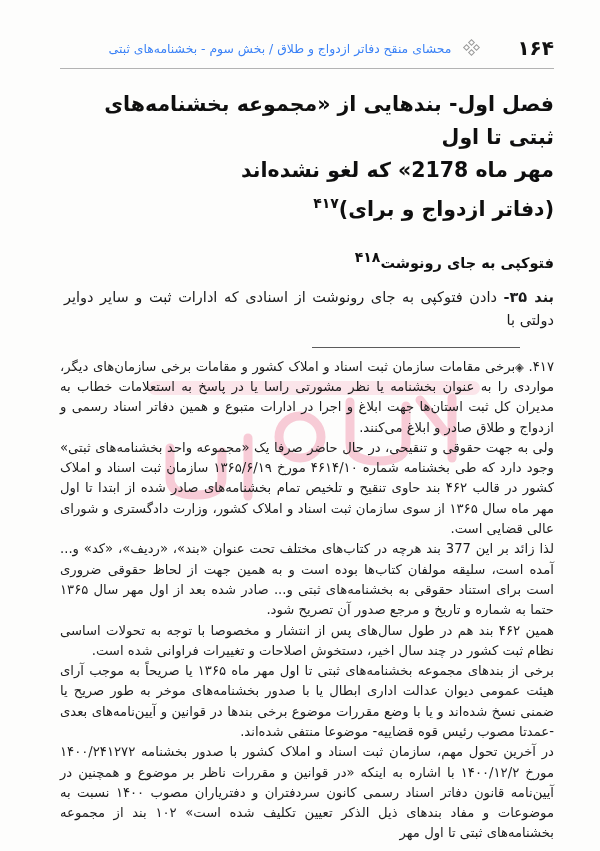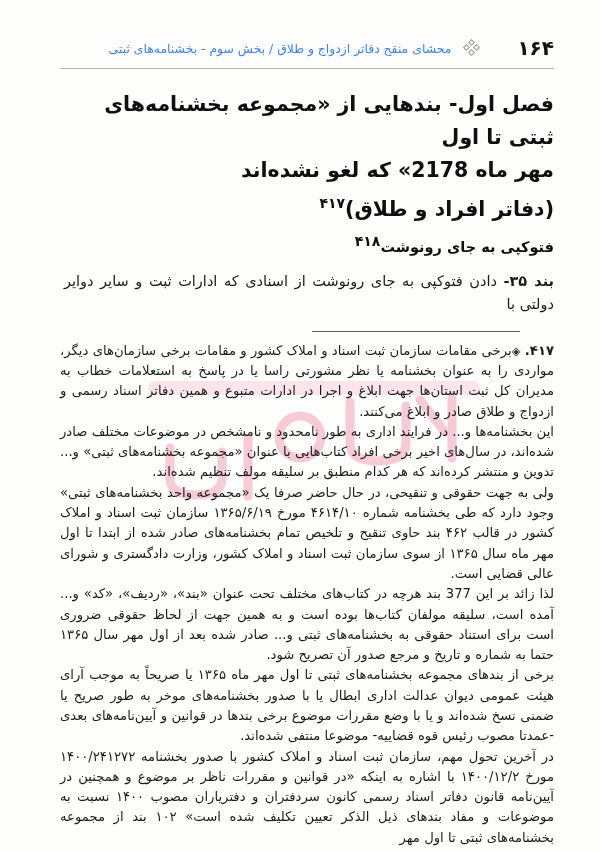--- a/index.html
+++ b/index.html
@@ -25,31 +25,31 @@
   .ornament i:nth-child(2){ top:5px; left:0; }
   .ornament i:nth-child(3){ top:5px; left:10px; }
   .ornament i:nth-child(4){ top:10px; left:5px; }
   .running-title { font-size:12.4px; color:#3b82f6; white-space:nowrap; }
   .head-rule { border:0; border-top:1.5px solid #b3b3b3; margin:8px 0 0 0; }
 
   
   .title-block { text-align:right; margin-top:19px; font-weight:bold; color:#0f0f0f; }
   .title-line { font-size:20.5px; line-height:33px; }
   sup.ref { font-size:14px; font-weight:bold; }
-  .subtitle { font-size:14.5px; margin-top:7px; }
+  .subtitle { font-size:14.5px; margin-top:23px; }
 
   
   .clause { font-size:14.5px; line-height:23px; text-align:justify; margin:15px 0 0 4px; }
   .clause b { font-weight:bold; }
 
   
   .fn-rule { width:208px; border:0; border-top:1.5px solid #5c5c5c; margin:15px 34px 9px auto; }
   .footnotes { font-size:13.2px; line-height:20.3px; text-align:justify; color:#1c1c1c; }
   .footnotes p { margin:0; }
-  .fn-num { font-weight:bold; }
+  .fn-num { font-weight:normal; }
   .fn-sym { font-size:11.5px; color:#2a2a2a; }
 </style>
 </head>
 <body>
 
 <div class="page">
 
   <svg class="watermark" width="600" height="851" viewBox="0 0 600 851" aria-hidden="true">
     <g stroke="#f6c3d0" stroke-width="9" fill="none" stroke-linecap="round" opacity="0.85">
       <rect x="148" y="381" width="332" height="14" rx="7" fill="#f8cdd8" stroke="none" opacity="0.6"></rect>
@@ -72,31 +72,31 @@
           <i></i>
           <i></i>
         </span>
       <span class="running-title">محشای منقح دفاتر ازدواج و طلاق / بخش سوم - بخشنامه‌های ثبتی</span>
     </div>
     <hr class="head-rule">
 
     <div class="title-block">
       <div class="title-line">فصل اول- بندهایی از «مجموعه بخشنامه‌های ثبتی تا اول</div>
       <div class="title-line">مهر ماه 2178» که لغو نشده‌اند</div>
-      <div class="title-line"><span>(دفاتر افراد و طلاق)</span><sup class="ref">۴۱۷</sup></div>
+      <div class="title-line"><span>(دفاتر ازدواج و برای)</span><sup class="ref">۴۱۷</sup></div>
       <div class="subtitle"><span>فتوکپی به جای رونوشت</span><sup class="ref">۴۱۸</sup></div>
     </div>
 
     <p class="clause"><b class="clause-label">بند ۳۵-</b> <span>دادن فتوکپی به جای رونوشت از اسنادی که ادارات ثبت و سایر دوایر دولتی با</span></p>
 
     <hr class="fn-rule">
 
     <div class="footnotes">
       <p><span class="fn-num">۴۱۷.</span> <span class="fn-sym">◈</span><span>برخی مقامات سازمان ثبت اسناد و املاک کشور و مقامات برخی سازمان‌های دیگر، مواردی را به عنوان بخشنامه یا نظر مشورتی راسا یا در پاسخ به استعلامات خطاب به مدیران کل ثبت استان‌ها جهت ابلاغ و اجرا در ادارات متبوع و همین دفاتر اسناد رسمی و ازدواج و طلاق صادر و ابلاغ می‌کنند.</span></p>
-      <p>این بخشنامه‌ها و... در فرایند اداری به طور نامحدود و نامشخص در موضوعات مختلف صادر شده‌اند، در سال‌های اخیر برخی افراد کتاب‌هایی با عنوان «مجموعه بخشنامه‌های ثبتی» و... تدوین و منتشر کرده‌اند که هر کدام منطبق بر سلیقه مولف تنظیم شده‌اند.</p>
       <p>ولی به جهت حقوقی و تنقیحی، در حال حاضر صرفا یک «مجموعه واحد بخشنامه‌های ثبتی» وجود دارد که طی بخشنامه شماره ۴۶۱۴/۱۰ مورخ ۱۳۶۵/۶/۱۹ سازمان ثبت اسناد و املاک کشور در قالب ۴۶۲ بند حاوی تنقیح و تلخیص تمام بخشنامه‌های صادر شده از ابتدا تا اول مهر ماه سال ۱۳۶۵ از سوی سازمان ثبت اسناد و املاک کشور، وزارت دادگستری و شورای عالی قضایی است.</p>
       <p>لذا زائد بر این 377 بند هرچه در کتاب‌های مختلف تحت عنوان «بند»، «ردیف»، «کد» و... آمده است، سلیقه مولفان کتاب‌ها بوده است و به همین جهت از لحاظ حقوقی ضروری است برای استناد حقوقی به بخشنامه‌های ثبتی و... صادر شده بعد از اول مهر سال ۱۳۶۵ حتما به شماره و تاریخ و مرجع صدور آن تصریح شود.</p>
+      <p>همین ۴۶۲ بند هم در طول سال‌های پس از انتشار و مخصوصا با توجه به تحولات اساسی نظام ثبت کشور در چند سال اخیر، دستخوش اصلاحات و تغییرات فراوانی شده است.</p>
       <p>برخی از بندهای مجموعه بخشنامه‌های ثبتی تا اول مهر ماه ۱۳۶۵ یا صریحاً به موجب آرای هیئت عمومی دیوان عدالت اداری ابطال یا با صدور بخشنامه‌های موخر به طور صریح یا ضمنی نسخ شده‌اند و یا با وضع مقررات موضوع برخی بندها در قوانین و آیین‌نامه‌های بعدی -عمدتا مصوب رئیس قوه قضاییه- موضوعا منتفی شده‌اند.</p>
       <p>در آخرین تحول مهم، سازمان ثبت اسناد و املاک کشور با صدور بخشنامه ۱۴۰۰/۲۴۱۲۷۲ مورخ ۱۴۰۰/۱۲/۲ با اشاره به اینکه «در قوانین و مقررات ناظر بر موضوع و همچنین در آیین‌نامه قانون دفاتر اسناد رسمی کانون سردفتران و دفتریاران مصوب ۱۴۰۰ نسبت به موضوعات و مفاد بندهای ذیل الذکر تعیین تکلیف شده است» ۱۰۲ بند از مجموعه بخشنامه‌های ثبتی تا اول مهر</p>
     </div>
 
   </div>
 </div>
 
 </body></html>

